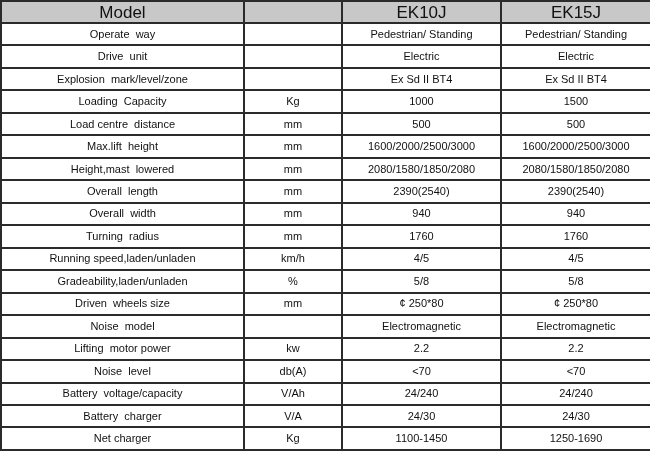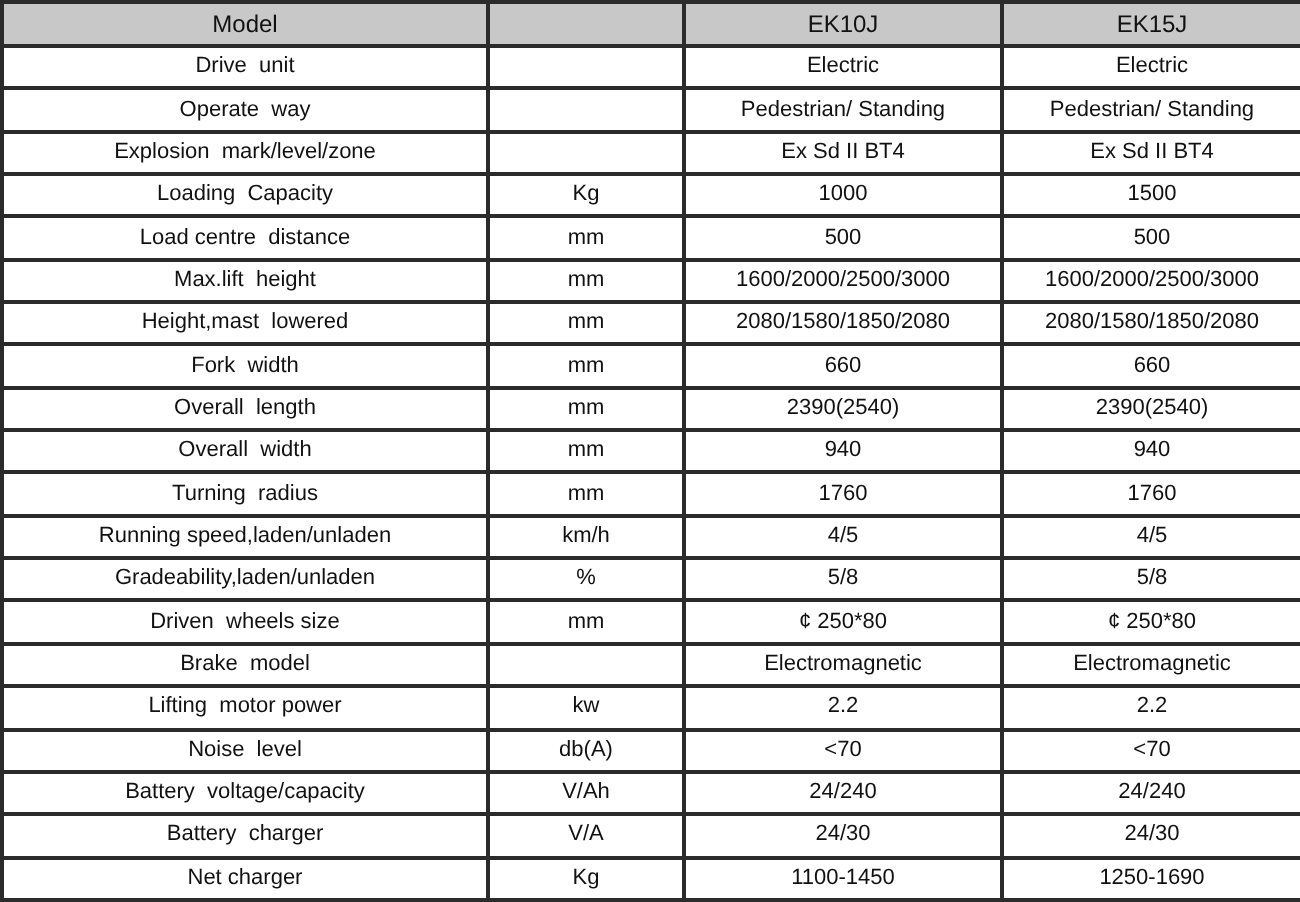--- a/index.html
+++ b/index.html
@@ -26,21 +26,21 @@
     text-align: center;
     vertical-align: middle;
     font-size: 11px;
     line-height: 1;
     white-space: pre;
     overflow: hidden;
   }
   table.spec thead th {
     background: var(--header-bg, #c8c8c8);
     font-weight: normal;
-    font-size: 12px;
+    font-size: 17px;
     height: 20px;
   }
   table.spec tbody tr {
     height: 15px;
   }
 </style>
 </head>
 <body>
 
 <table class="spec">
@@ -53,31 +53,31 @@
   <thead>
     <tr>
       <th>Model</th>
       <th></th>
       <th>EK10J</th>
       <th>EK15J</th>
     </tr>
   </thead>
   <tbody>
   <tr>
+    <td>Operate  way</td>
+    <td></td>
+    <td>Pedestrian/ Standing</td>
+    <td>Pedestrian/ Standing</td>
+  </tr>
+
+  <tr>
     <td>Drive  unit</td>
     <td></td>
     <td>Electric</td>
     <td>Electric</td>
-  </tr>
-
-  <tr>
-    <td>Operate  way</td>
-    <td></td>
-    <td>Pedestrian/ Standing</td>
-    <td>Pedestrian/ Standing</td>
   </tr>
 
   <tr>
     <td>Explosion  mark/level/zone</td>
     <td></td>
     <td>Ex Sd II BT4</td>
     <td>Ex Sd II BT4</td>
   </tr>
 
   <tr>
@@ -103,26 +103,20 @@
 
   <tr>
     <td>Height,mast  lowered</td>
     <td>mm</td>
     <td>2080/1580/1850/2080</td>
     <td>2080/1580/1850/2080</td>
   </tr>
 
 
 
-  <tr>
-    <td>Fork  width</td>
-    <td>mm</td>
-    <td>660</td>
-    <td>660</td>
-  </tr>
 
   <tr>
     <td>Overall  length</td>
     <td>mm</td>
     <td>2390(2540)</td>
     <td>2390(2540)</td>
   </tr>
 
   <tr>
     <td>Overall  width</td>
@@ -155,21 +149,21 @@
   <tr>
     <td>Driven  wheels size</td>
     <td>mm</td>
     <td>¢ 250*80</td>
     <td>¢ 250*80</td>
   </tr>
 
 
 
   <tr>
-    <td>Brake  model</td>
+    <td>Noise  model</td>
     <td></td>
     <td>Electromagnetic</td>
     <td>Electromagnetic</td>
   </tr>
 
 
   <tr>
     <td>Lifting  motor power</td>
     <td>kw</td>
     <td>2.2</td>

